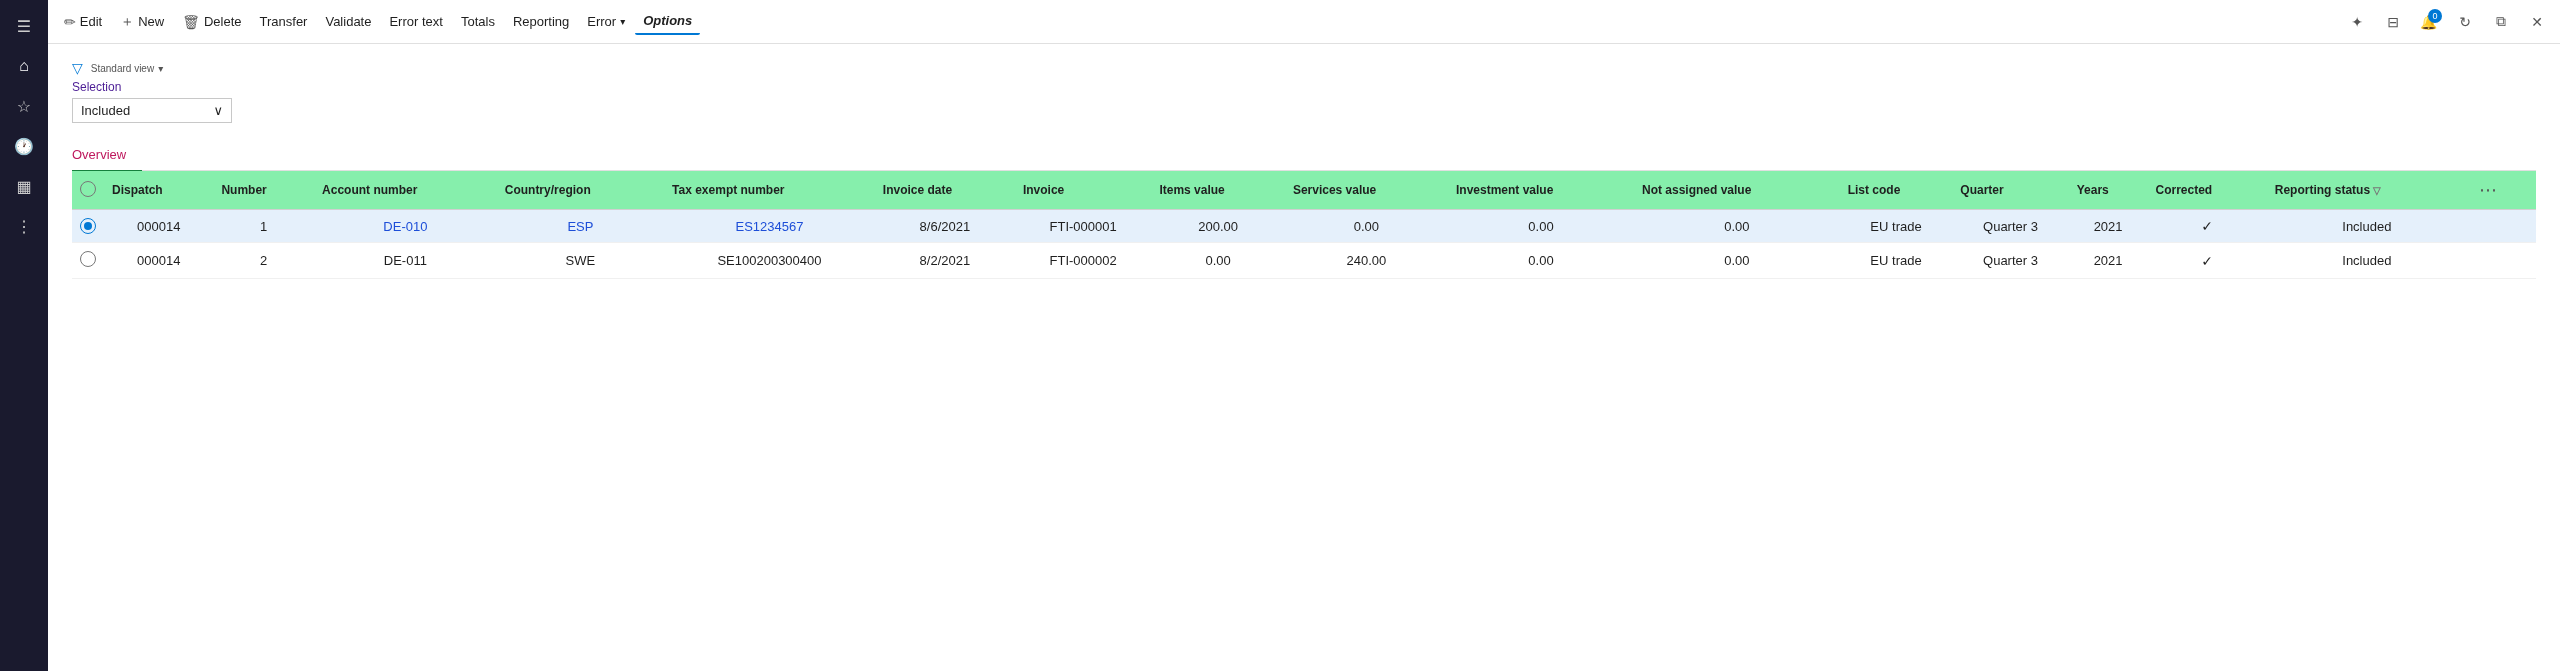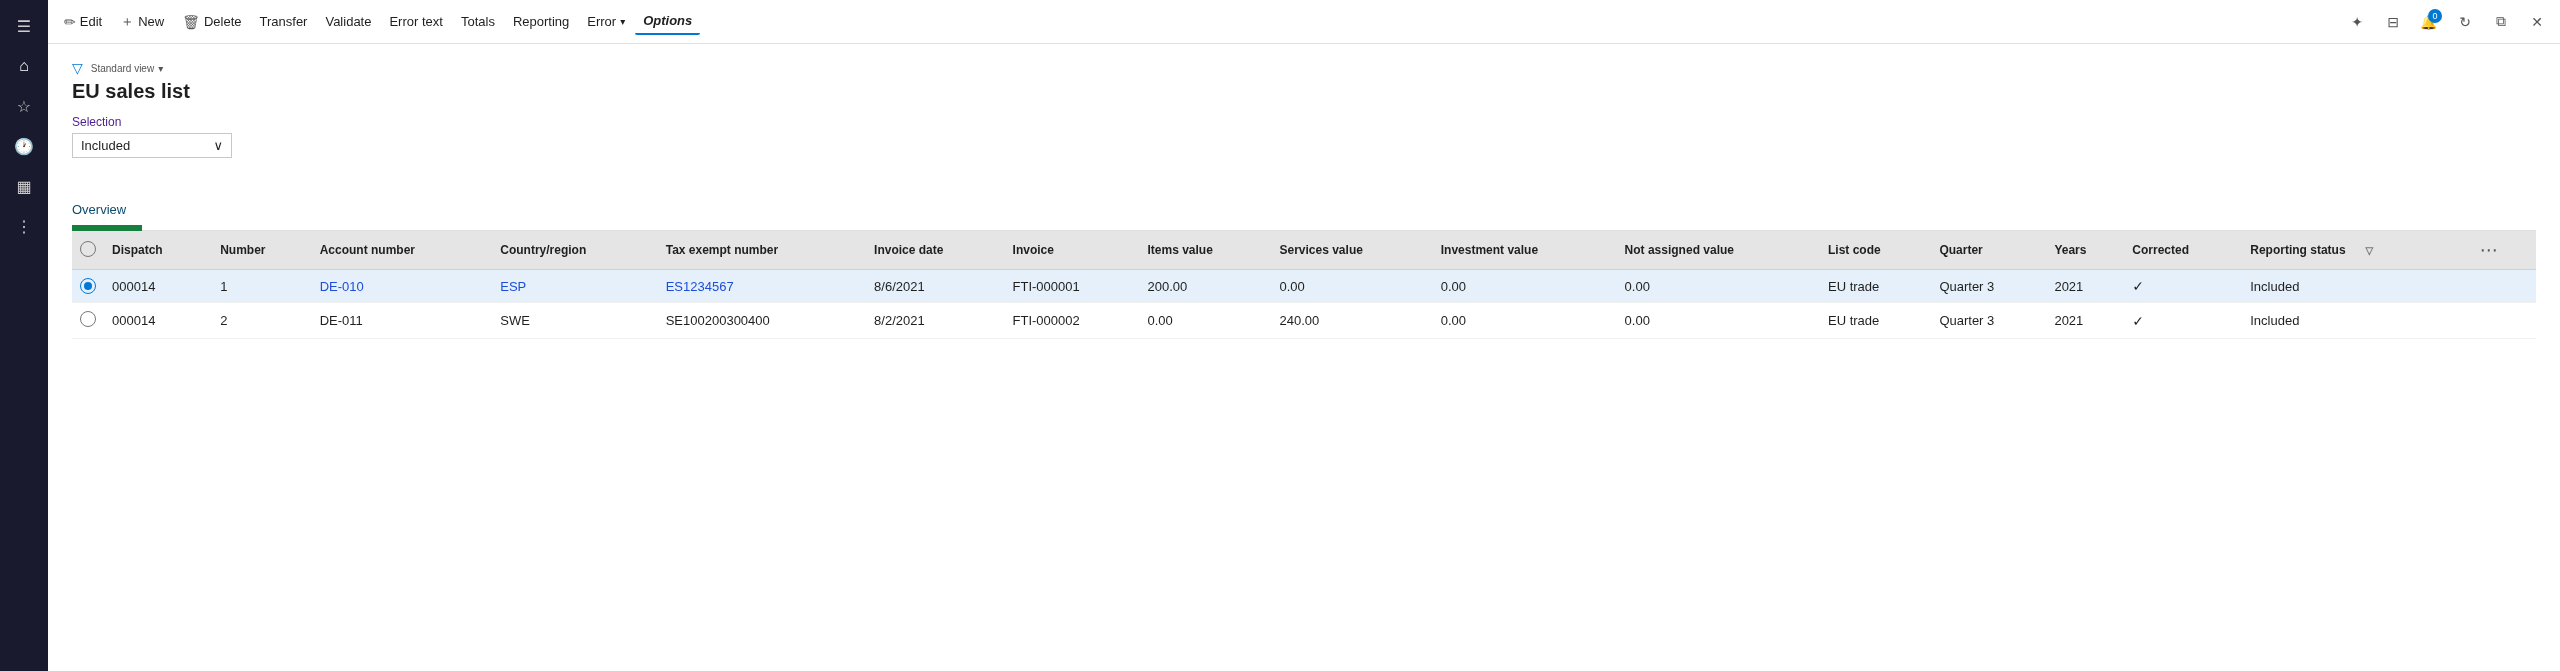--- a/index.html
+++ b/index.html
@@ -139,24 +139,23 @@
     }
     .tab {
       padding: 8px 16px 8px 0;
       font-size: 13px;
       cursor: pointer;
       color: #555;
       border-bottom: 2px solid transparent;
       margin-bottom: -1px;
     }
     .tab.active {
-      color: #0c4a6e;
-      border-bottom: 6px solid #15803d;
+      color: #be185d;
+      border-bottom: 1px solid #15803d;
       font-weight: 500;
-      margin-top: 20px;
     }
 
     
     .table-container {
       flex: 1;
       overflow: auto;
       margin-top: 0;
     }
     table {
       width: 100%;
@@ -170,26 +169,27 @@
     thead th {
       padding: 8px 8px;
       text-align: left;
       font-weight: 600;
       font-size: 12px;
       color: #1f1f1f;
       white-space: nowrap;
       border-bottom: 1px solid #d0d0d0;
       position: sticky;
       top: 0;
-      background: #e5e5e5;
+      background: #86efac;
       margin-left: 44px;
     }
     thead th:first-child { width: 30px; }
     tbody tr {
       border-bottom: 1px solid #f0f0f0;
+      text-align: center;
     }
     tbody tr.selected { background: #e5f0fb; }
     tbody td {
       padding: 8px 8px;
       white-space: nowrap;
       font-size: 13px;
     }
     .link-cell { color: #1d4ed8; cursor: pointer; }
 
     .row-radio {
@@ -203,21 +203,21 @@
       border-color: #0078d4;
     }
     .row-radio.selected::after {
       content: '';
       width: 8px; height: 8px;
       background: #0078d4;
       border-radius: 50%;
     }
 
     .col-header-with-filter {
-      display: flex; align-items: center; gap: 20px;
+      display: flex; align-items: center; gap: 3px;
     }
     .filter-funnel { font-size: 10px; color: #777; }
 
     .checkmark { color: #1f1f1f; font-size: 14px; }
 
     .more-btn {
       background: transparent; border: none; cursor: pointer;
       font-size: 18px; color: #555; padding: 0 4px;
     }
   </style>
@@ -287,21 +287,20 @@
   <div class="content">
 
     <div class="filter-bar">
       <span class="filter-icon">▽</span>
       <div class="view-selector">
         <span>Standard view</span>
         <span>▾</span>
       </div>
     </div>
 
-    <h1 class="page-title">EU sales list</h1>
 
     <div class="selection-label">Selection</div>
     <div class="selection-dropdown">
       <span>Included</span>
       <span>∨</span>
     </div>
 
     <div class="tabs">
       <div class="tab active">Overview</div>
     </div>

